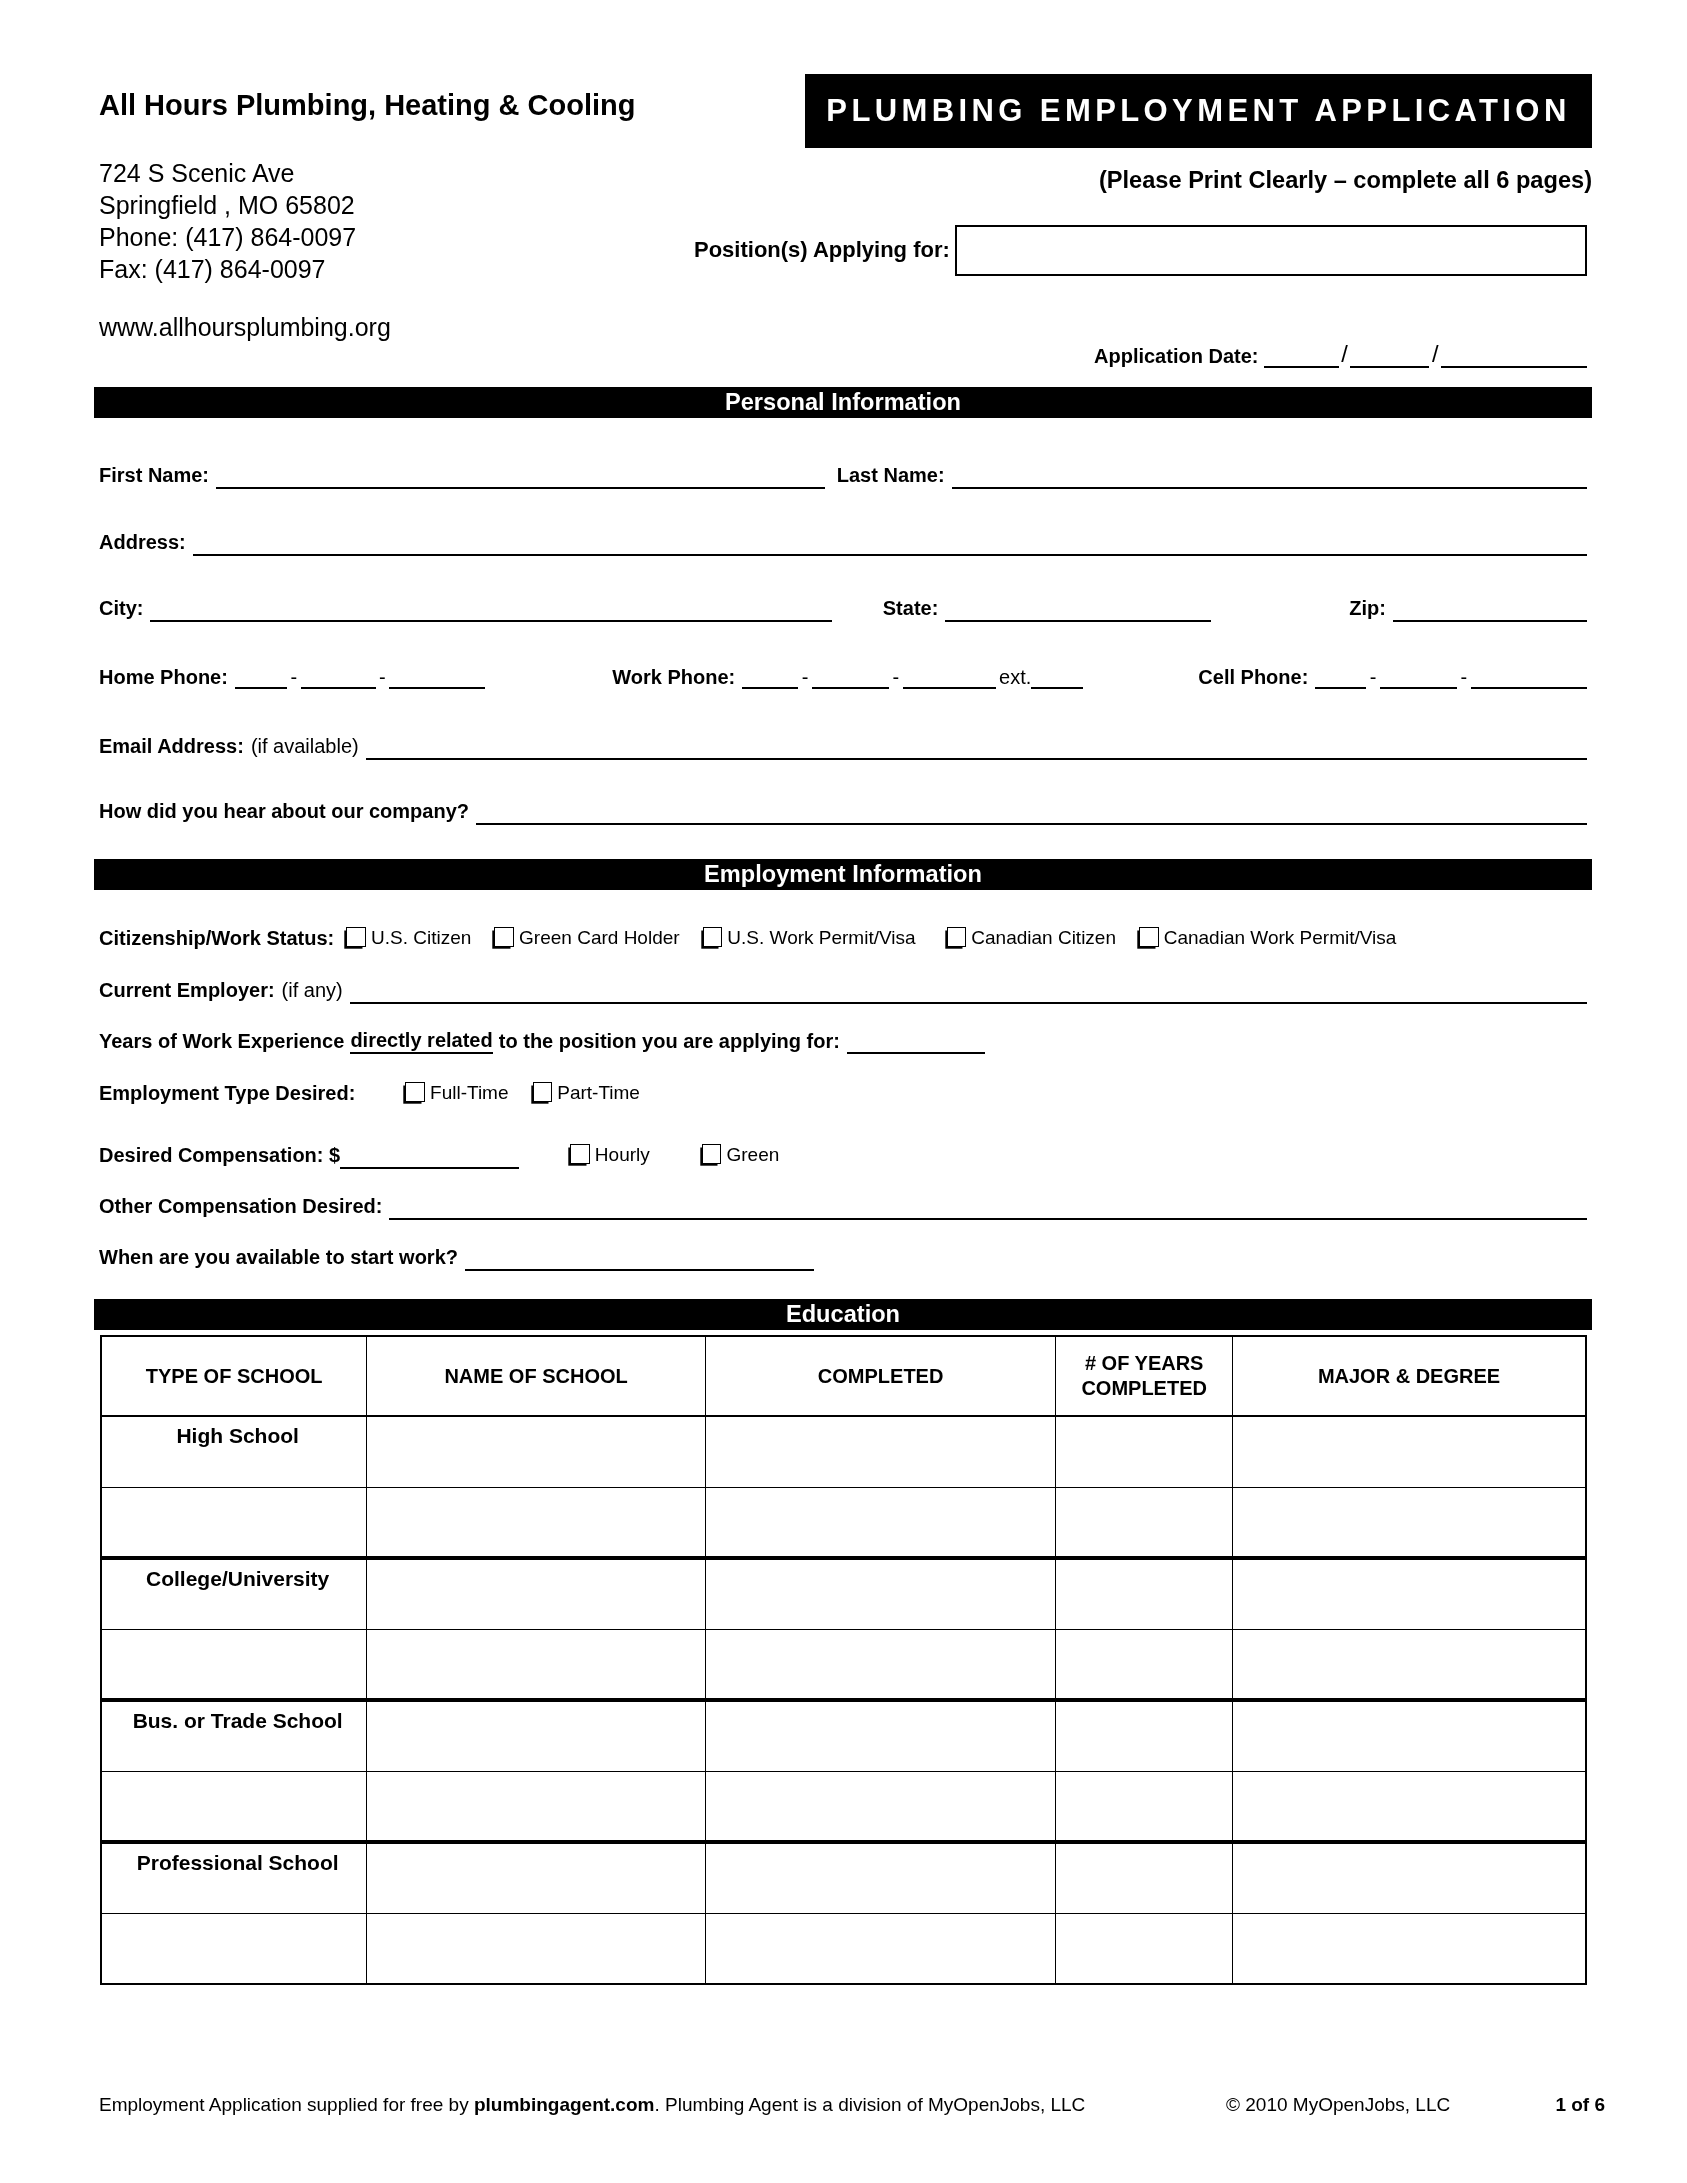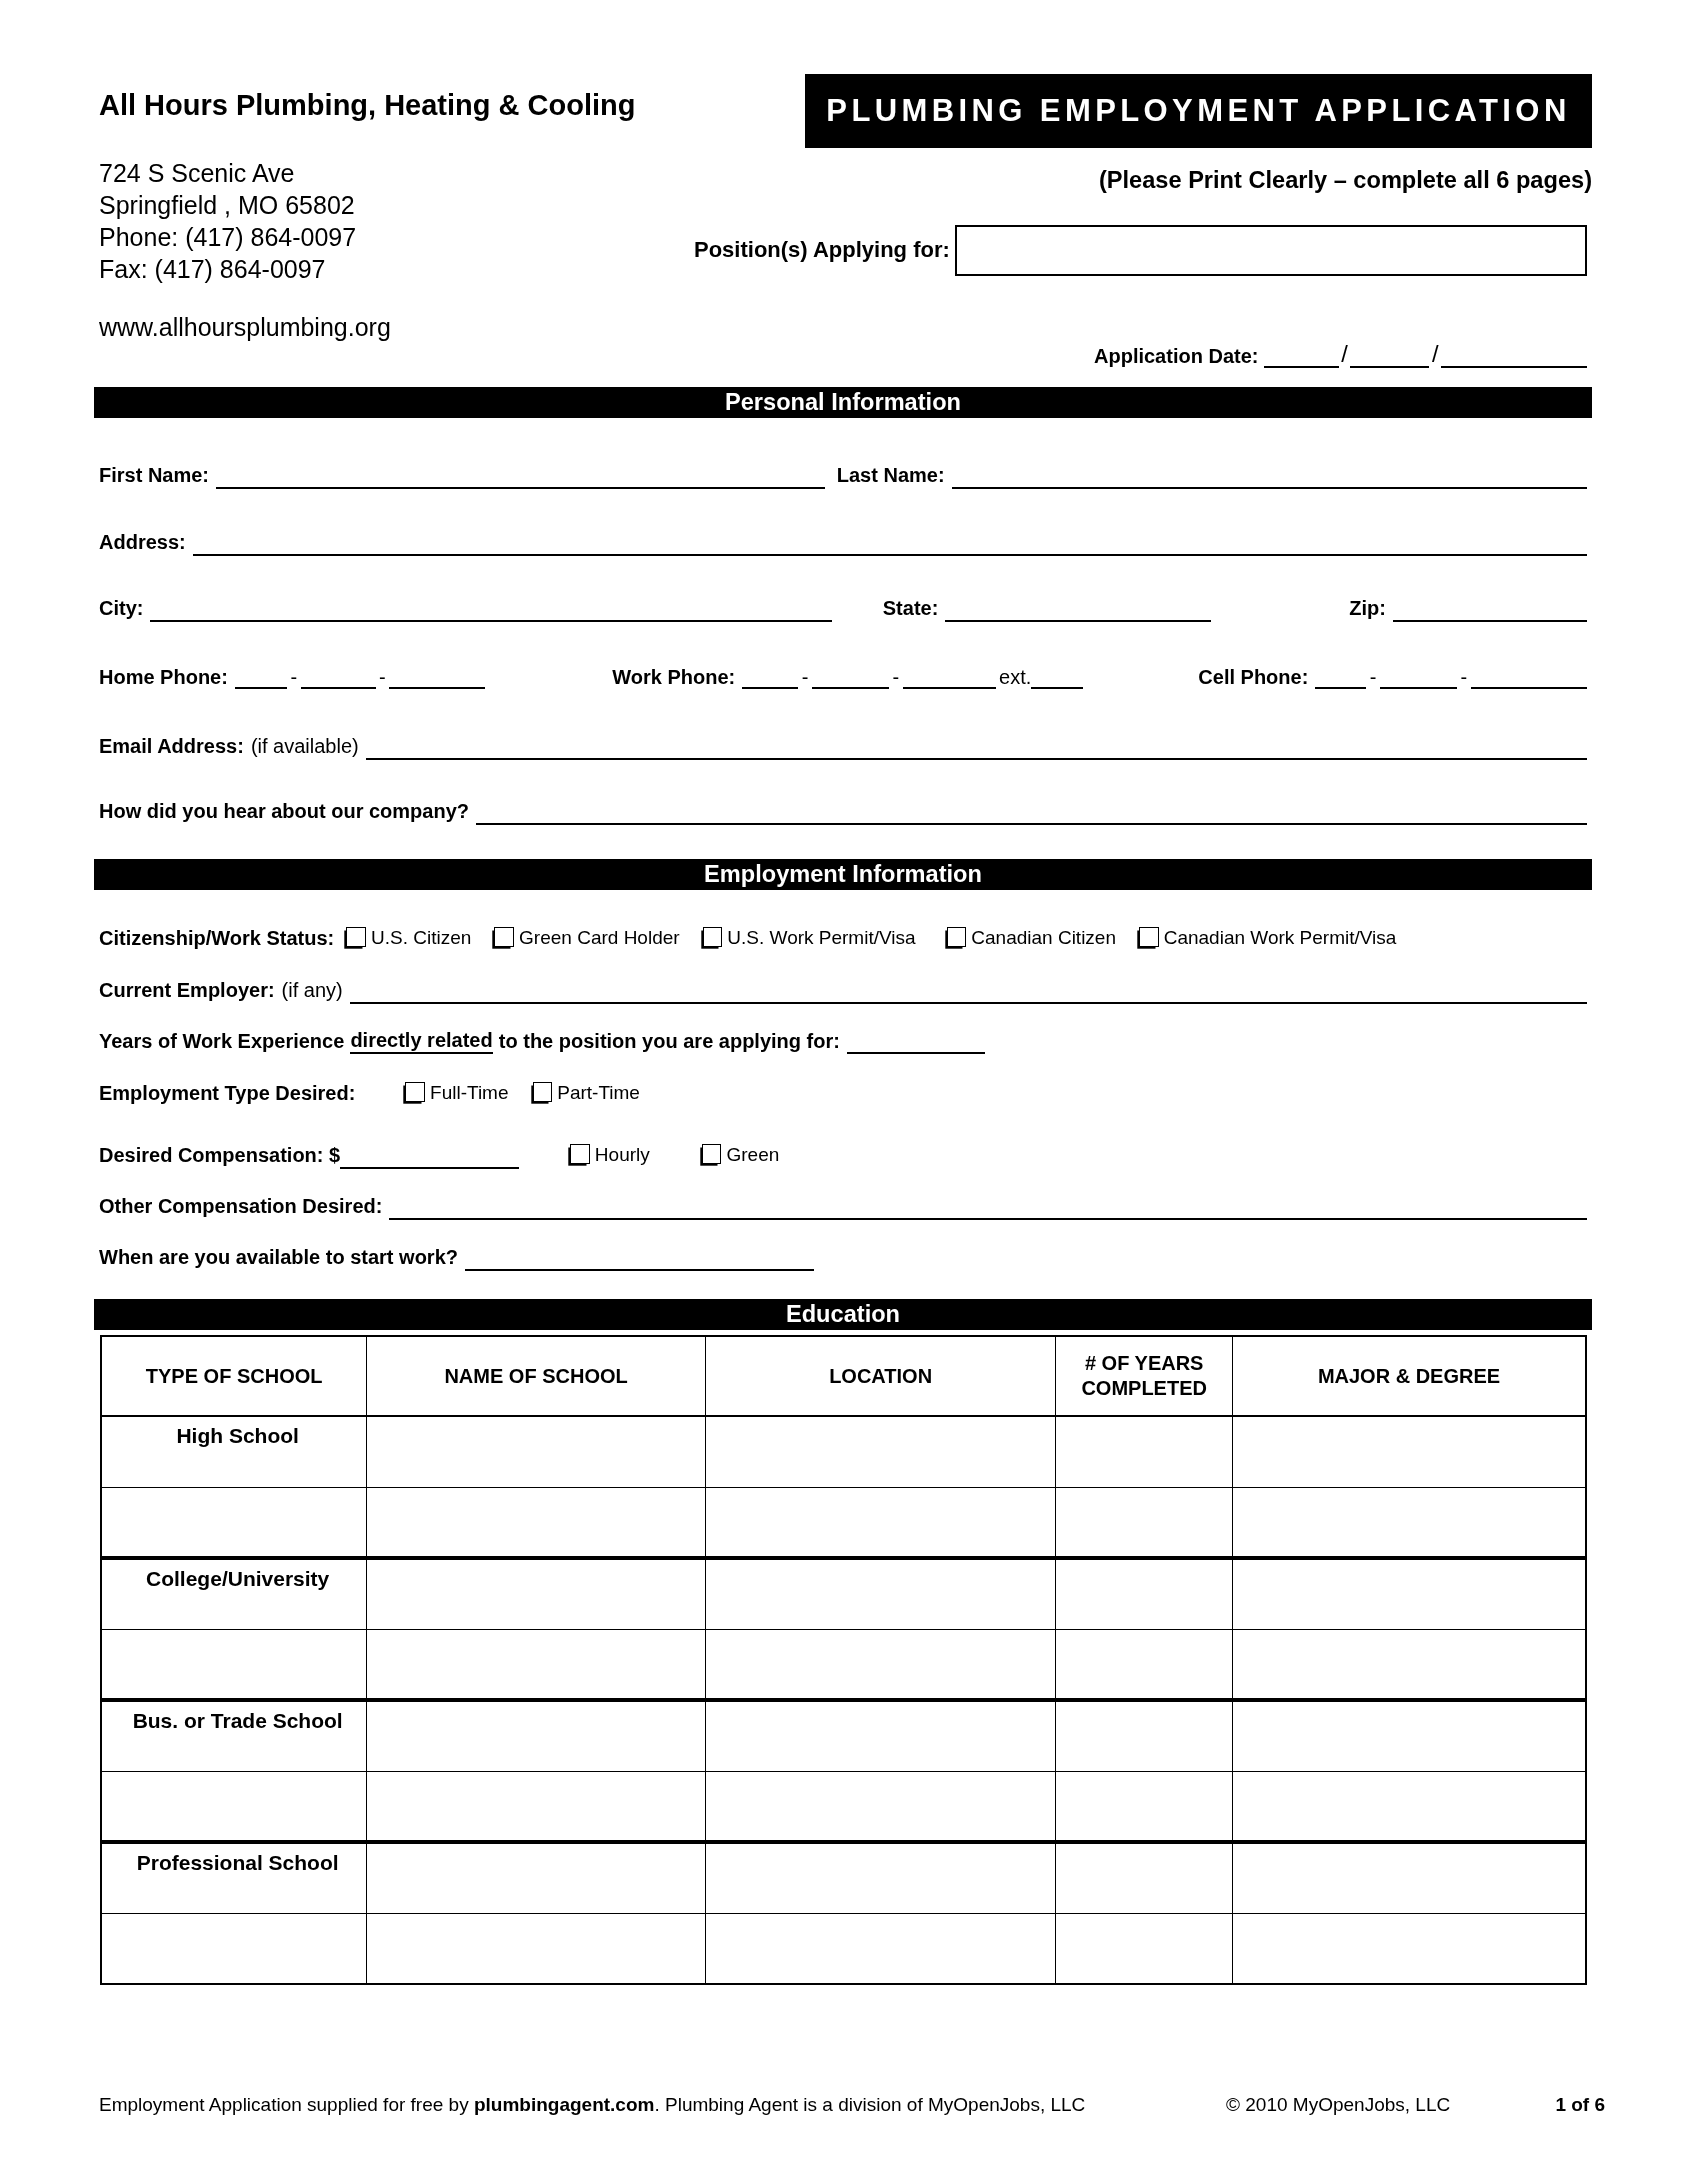--- a/index.html
+++ b/index.html
@@ -233,21 +233,21 @@
         <col style="width:17.9%">
           <col style="width:22.8%">
           <col style="width:23.6%">
         <col style="width:11.9%">
           <col style="width:23.8%">
       </colgroup>
       <thead>
         <tr>
           <th>TYPE OF SCHOOL</th>
           <th>NAME OF SCHOOL</th>
-          <th>LOCATION</th>
+          <th>COMPLETED</th>
           <th># OF YEARS COMPLETED</th>
           <th>MAJOR &amp; DEGREE</th>
         </tr>
       </thead>
       <tbody>
         <tr>
           <td class="rl">High School</td>
           <td></td>
           <td></td>
           <td></td>

